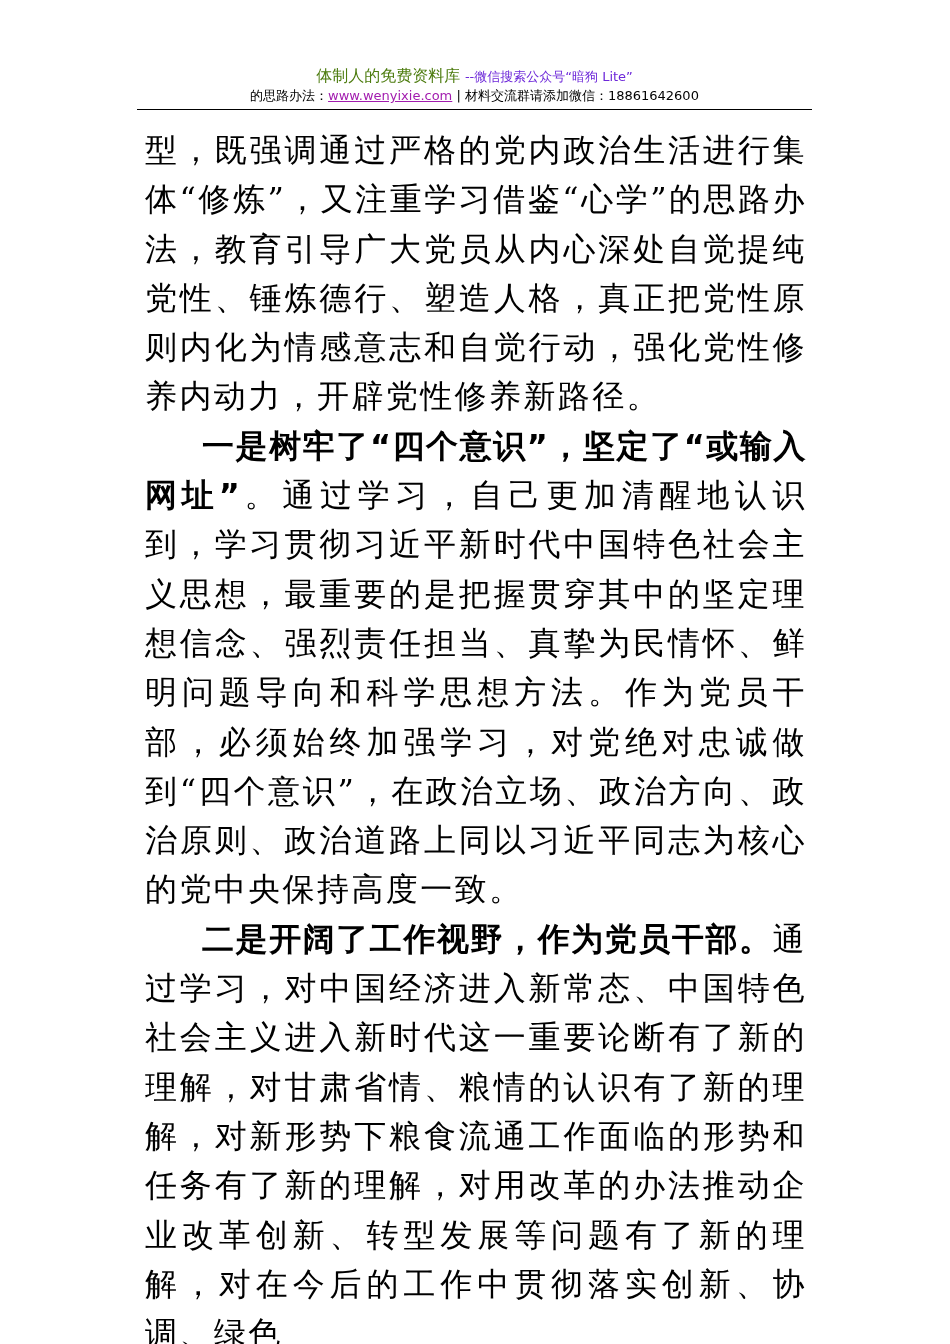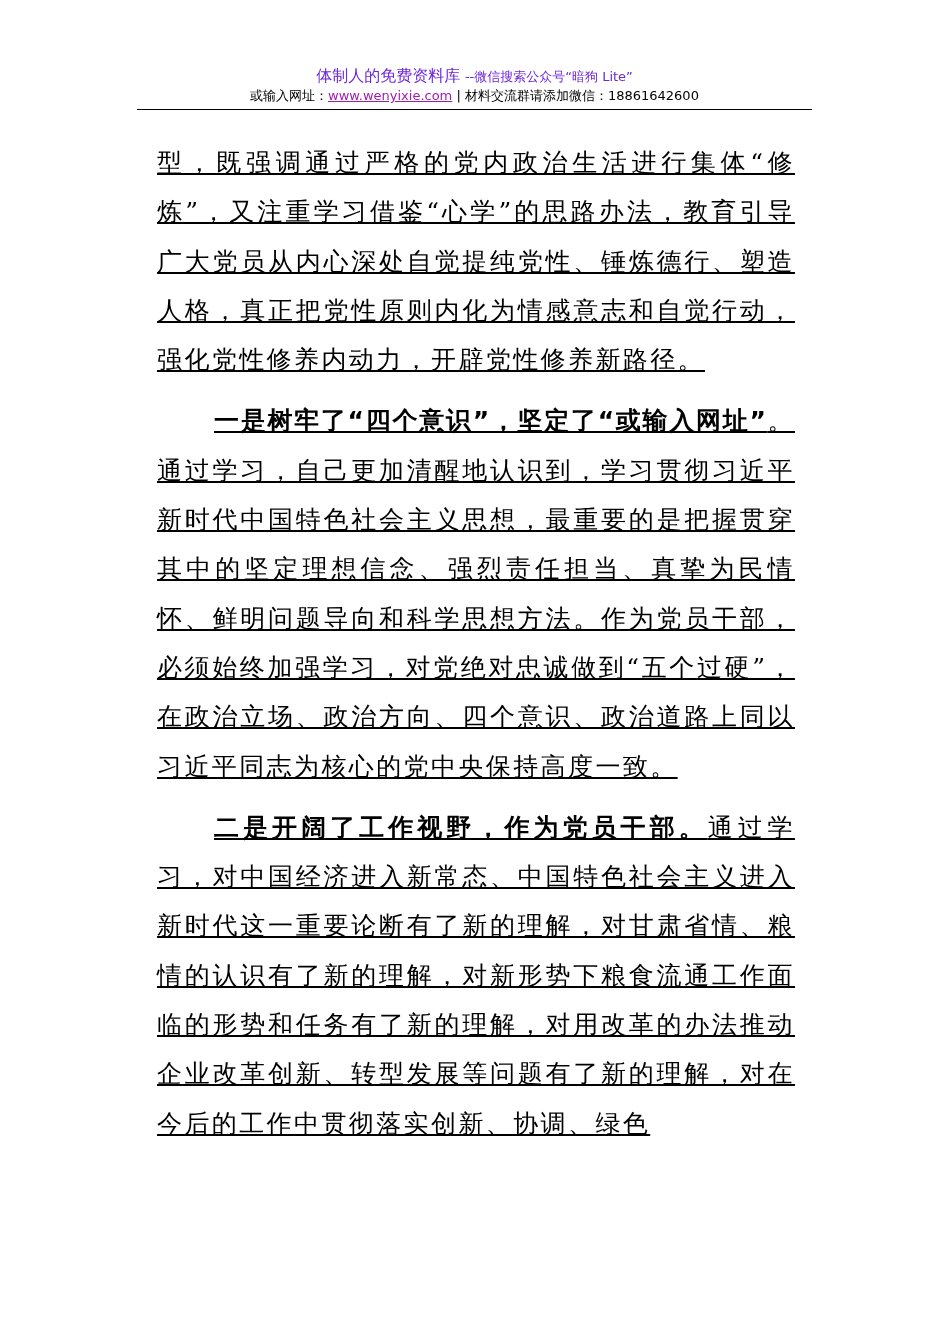--- a/index.html
+++ b/index.html
@@ -1,47 +1,47 @@
 <!DOCTYPE html>
 <html><head>
 <meta charset="utf-8">
 <style>
   html, body { margin:0; padding:0; background:#ffffff; }
   body { width:950px; height:1344px; position:relative; overflow:hidden;
          font-family:"DejaVu Sans", sans-serif; color:#000; }
   .header { position:absolute; left:137px; top:66px; width:675px; text-align:center; }
   .header-line1 { font-size:15px; line-height:20px; height:20px; white-space:nowrap; }
-  .header-line1 .brand { color:#6d28d9; font-size:16px; }
+  .header-line1 .brand { color:#4d7c0f; font-size:16px; }
   .header-line1 .slogan { color:#6d28d9; font-size:13px; }
   .header-line2 { font-size:13px; line-height:18px; white-space:nowrap; margin-top:1px; }
   .header-line2 a { color:#a21caf; text-decoration:underline; }
   .rule { position:absolute; left:137px; top:109px; width:675px; height:0; border-top:1.5px solid #000; }
   .body { position:absolute; left:145px; top:126px; width:662px; }
-  .para { font-family:"DejaVu Serif", serif; font-size:25px; line-height:49.3px;
-          text-align:justify; text-align-last:left; letter-spacing:2.4px; margin:12px;text-decoration:underline; }
+  .para { font-family:"DejaVu Serif", serif; font-size:32px; line-height:49.3px;
+          text-align:justify; text-align-last:left; letter-spacing:2.4px; margin:0; }
   .para.indent { text-indent:57px; }
   .para b { font-family:"DejaVu Sans", sans-serif; font-weight:bold; letter-spacing:1.5px; }
 </style>
 </head>
 <body>
 
 <div class="header">
   <div class="header-line1">
     <span class="brand">体制人的免费资料库</span>
     <span class="slogan">--微信搜索公众号“暗狗 Lite”</span>
   </div>
   <div class="header-line2">
-    <span>或输入网址：</span><a>www.wenyixie.com</a><span> | 材料交流群请添加微信：18861642600</span>
+    <span>的思路办法：</span><a>www.wenyixie.com</a><span> | 材料交流群请添加微信：18861642600</span>
   </div>
 </div>
 <div class="rule"></div>
 
 <div class="body">
   <p class="para">
     <b></b><span>型，既强调通过严格的党内政治生活进行集体“修炼”，又注重学习借鉴“心学”的思路办法，教育引导广大党员从内心深处自觉提纯党性、锤炼德行、塑造人格，真正把党性原则内化为情感意志和自觉行动，强化党性修养内动力，开辟党性修养新路径。</span>
   </p>
   <p class="para indent">
-    <b>一是树牢了“四个意识”，坚定了“或输入网址”</b><span>。通过学习，自己更加清醒地认识到，学习贯彻习近平新时代中国特色社会主义思想，最重要的是把握贯穿其中的坚定理想信念、强烈责任担当、真挚为民情怀、鲜明问题导向和科学思想方法。作为党员干部，必须始终加强学习，对党绝对忠诚做到“五个过硬”，在政治立场、政治方向、四个意识、政治道路上同以习近平同志为核心的党中央保持高度一致。</span>
+    <b>一是树牢了“四个意识”，坚定了“或输入网址”</b><span>。通过学习，自己更加清醒地认识到，学习贯彻习近平新时代中国特色社会主义思想，最重要的是把握贯穿其中的坚定理想信念、强烈责任担当、真挚为民情怀、鲜明问题导向和科学思想方法。作为党员干部，必须始终加强学习，对党绝对忠诚做到“四个意识”，在政治立场、政治方向、政治原则、政治道路上同以习近平同志为核心的党中央保持高度一致。</span>
   </p>
   <p class="para indent">
     <b>二是开阔了工作视野，作为党员干部。</b><span>通过学习，对中国经济进入新常态、中国特色社会主义进入新时代这一重要论断有了新的理解，对甘肃省情、粮情的认识有了新的理解，对新形势下粮食流通工作面临的形势和任务有了新的理解，对用改革的办法推动企业改革创新、转型发展等问题有了新的理解，对在今后的工作中贯彻落实创新、协调、绿色</span>
   </p>
 </div>
 
 </body></html>

